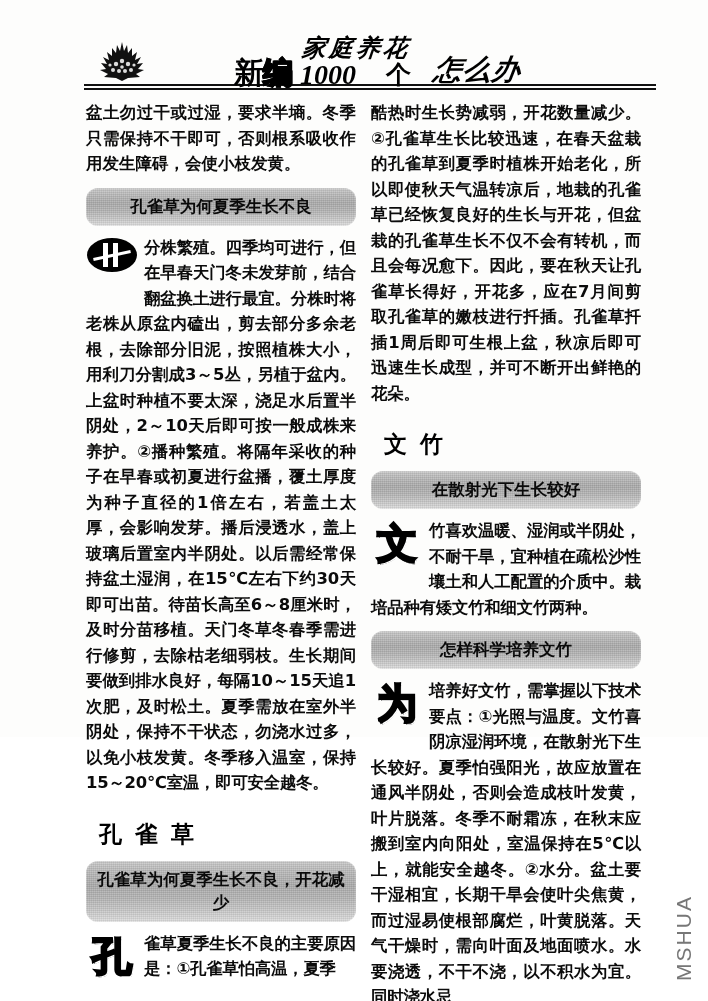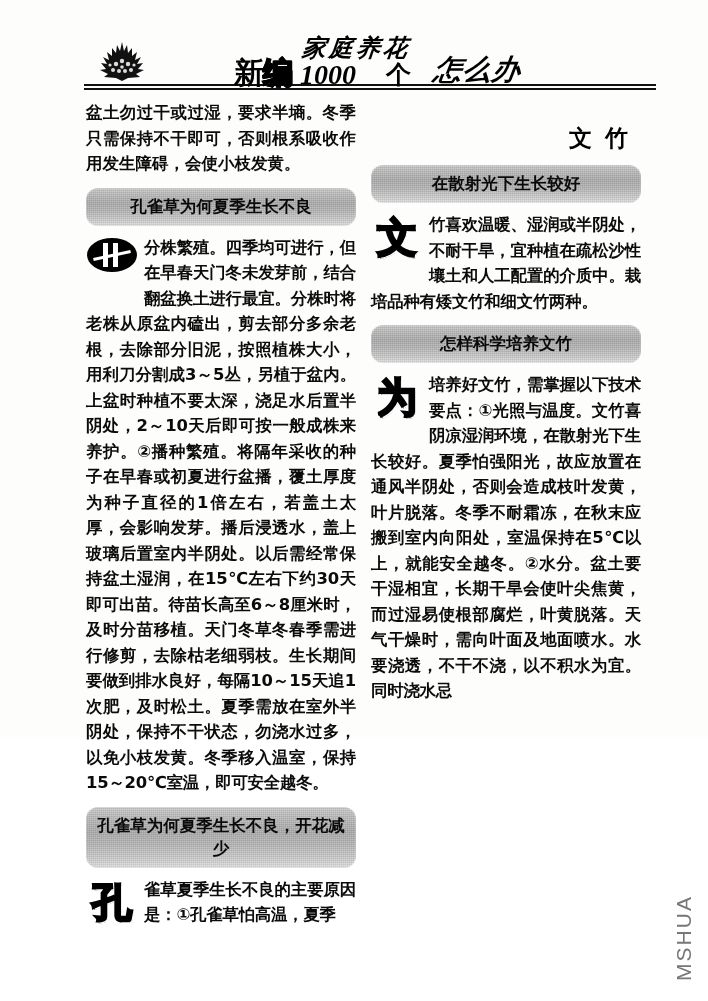--- a/index.html
+++ b/index.html
@@ -164,21 +164,21 @@
     background-image:
       repeating-linear-gradient(0deg, rgba(255,255,255,0.10) 0 1px, rgba(0,0,0,0.045) 1px 2px),
       repeating-linear-gradient(90deg, rgba(255,255,255,0.07) 0 1px, rgba(0,0,0,0.04) 1px 2px);
     pointer-events:none;
   }
   .qbar span { position: relative; z-index: 2; }
 
   
   .section-title {
     margin: 26px 0 14px 0;
-    text-align: right;
+    text-align: left;
     font-size: 23px;
     font-weight: bold;
     letter-spacing: 13px;
     text-indent: 13px;
     line-height: 1.1;
     color: #000;
   }
 
   
   .dropwrap { position: relative; }
@@ -297,36 +297,38 @@
       <span class="dc">
         <span class="dc-oval">
           <span class="slash"></span>
           <span class="bar1"></span>
           <span class="bar2"></span>
         </span>
       </span>
       <p class="body tight">分株繁殖。四季均可进行，但在早春天门冬未发芽前，结合翻盆换土进行最宜。分株时将老株从原盆内磕出，剪去部分多余老根，去除部分旧泥，按照植株大小，用利刀分割成3～5丛，另植于盆内。上盆时种植不要太深，浇足水后置半阴处，2～10天后即可按一般成株来养护。②播种繁殖。将隔年采收的种子在早春或初夏进行盆播，覆土厚度为种子直径的1倍左右，若盖土太厚，会影响发芽。播后浸透水，盖上玻璃后置室内半阴处。以后需经常保持盆土湿润，在15℃左右下约30天即可出苗。待苗长高至6～8厘米时，及时分苗移植。天门冬草冬春季需进行修剪，去除枯老细弱枝。生长期间要做到排水良好，每隔10～15天追1次肥，及时松土。夏季需放在室外半阴处，保持不干状态，勿浇水过多，以免小枝发黄。冬季移入温室，保持15～20℃室温，即可安全越冬。</p>
     </div>
 
+    <div class="section-title">孔雀草</div>
 
     <div class="qbar">
       <span>孔雀草为何夏季生长不良，开花减少</span>
     </div>
 
     <div class="dropwrap">
       <span class="dc">
         <span class="dc-glyph">孔</span>
       </span>
       <p class="body tight">雀草夏季生长不良的主要原因是：①孔雀草怕高温，夏季</p>
     </div>
 
   </div>
 
   <div class="col col-right">
 
+    <p class="body tight">酷热时生长势减弱，开花数量减少。②孔雀草生长比较迅速，在春天盆栽的孔雀草到夏季时植株开始老化，所以即使秋天气温转凉后，地栽的孔雀草已经恢复良好的生长与开花，但盆栽的孔雀草生长不仅不会有转机，而且会每况愈下。因此，要在秋天让孔雀草长得好，开花多，应在7月间剪取孔雀草的嫩枝进行扦插。孔雀草扦插1周后即可生根上盆，秋凉后即可迅速生长成型，并可不断开出鲜艳的花朵。</p>
 
     <div class="section-title">文竹</div>
 
     <div class="qbar">
       <span>在散射光下生长较好</span>
     </div>
 
     <div class="dropwrap">
       <span class="dc">
         <span class="dc-glyph">文</span>

